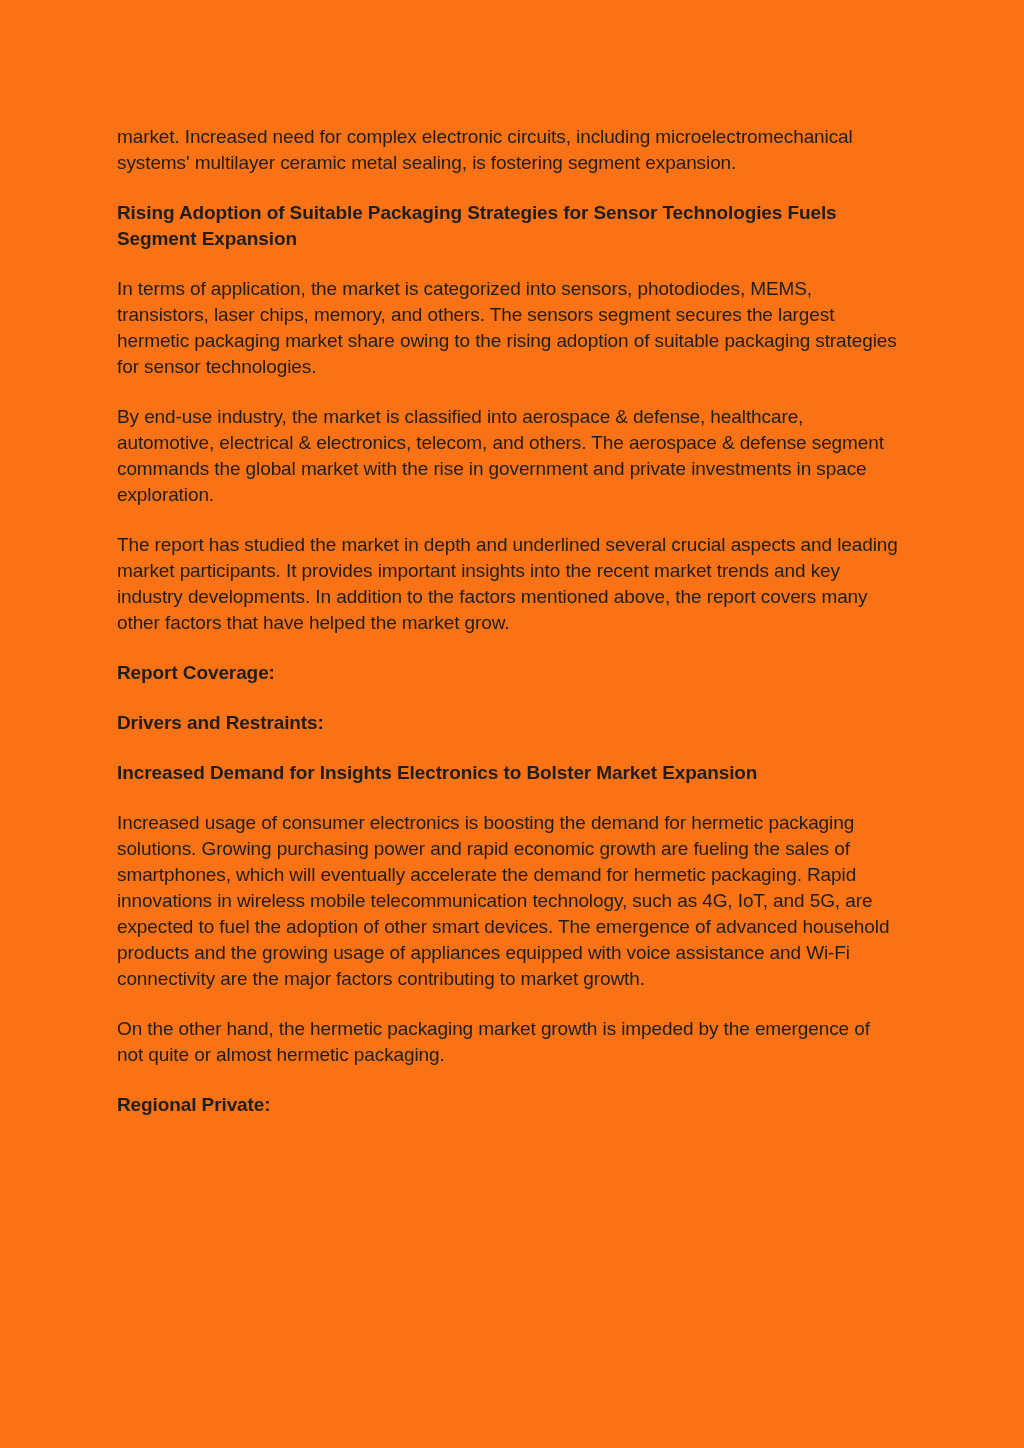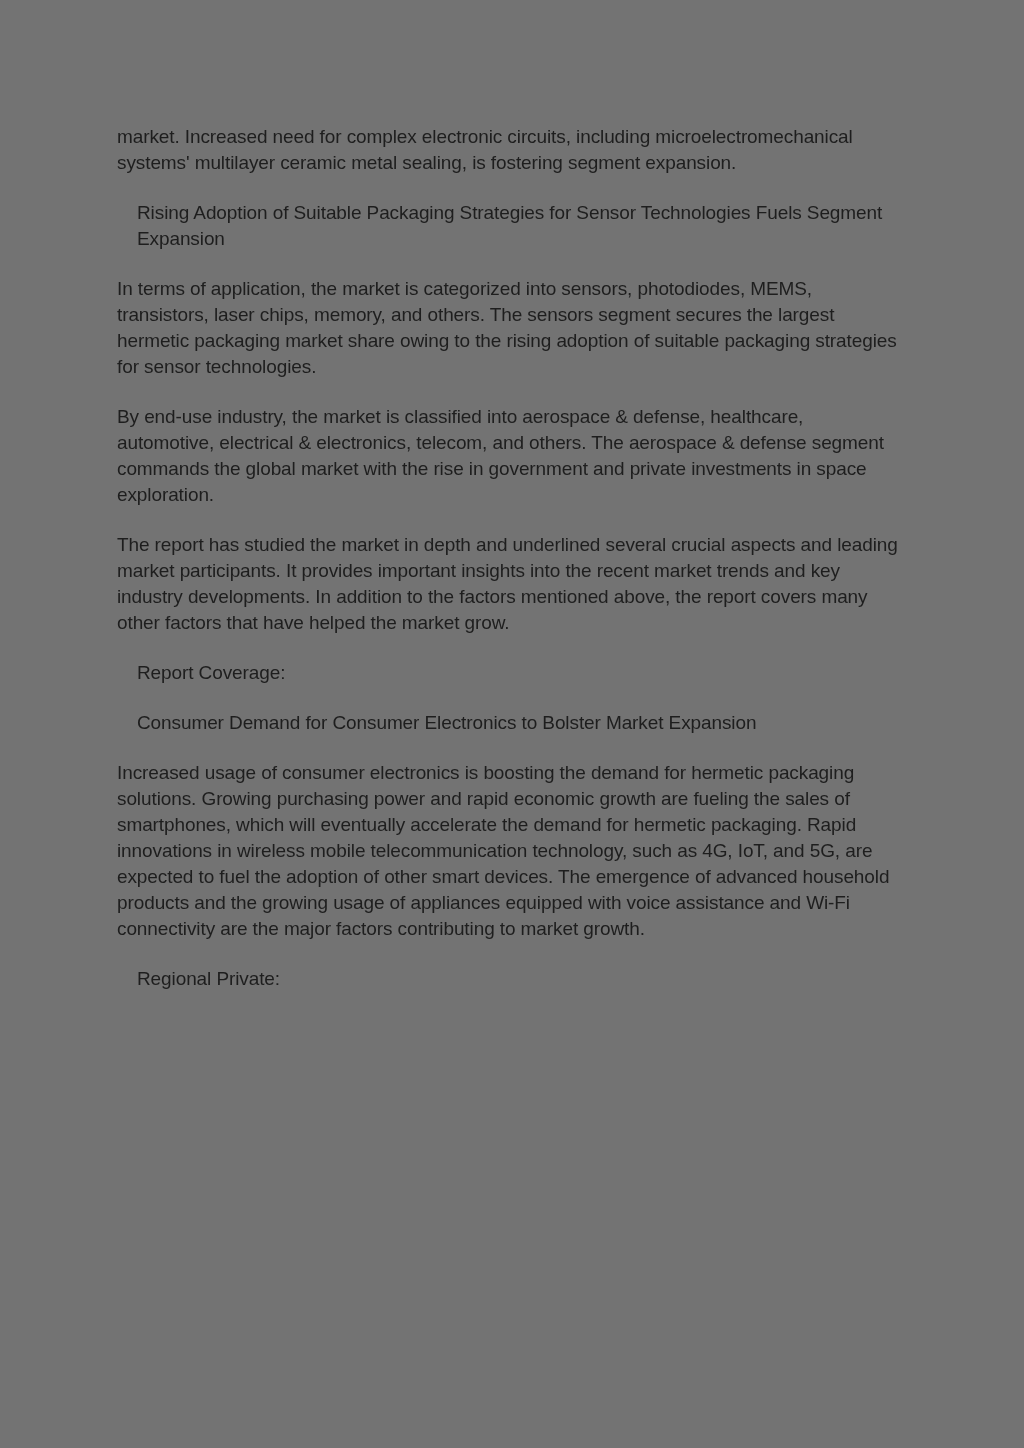--- a/index.html
+++ b/index.html
@@ -11,46 +11,47 @@
     height: 1448px;
     background: #ffffff;
     overflow: hidden;
     font-family: "Liberation Sans", sans-serif;
   }
   .page {
     box-sizing: border-box;
     width: 1024px;
     height: 1448px;
     padding: 124px 120px 0 117px;
-    background: #737373;
+    background: #f97316;
   }
   .doc-body {
     width: 784px;
   }
   .block {
     font-size: 19px;
     line-height: 26px;
     letter-spacing: -0.1px;
     color: #1e1e1e;
     margin: 0 0 24px 0;
     white-space: normal;
   }
   .block.heading {
-    font-weight: normal;
-    margin-left: 20px;
+    font-weight: bold;
   }
 </style>
 </head>
 <body>
 
 <div class="page">
   <div class="doc-body">
     <div class="block paragraph">market. Increased need for complex electronic circuits, including microelectromechanical systems' multilayer ceramic metal sealing, is fostering segment expansion.</div>
     <div class="block heading">Rising Adoption of Suitable Packaging Strategies for Sensor Technologies Fuels Segment Expansion</div>
     <div class="block paragraph">In terms of application, the market is categorized into sensors, photodiodes, MEMS, transistors, laser chips, memory, and others. The sensors segment secures the largest hermetic packaging market share owing to the rising adoption of suitable packaging strategies for sensor technologies.</div>
     <div class="block paragraph">By end-use industry, the market is classified into aerospace &amp; defense, healthcare, automotive, electrical &amp; electronics, telecom, and others. The aerospace &amp; defense segment commands the global market with the rise in government and private investments in space exploration.</div>
     <div class="block paragraph">The report has studied the market in depth and underlined several crucial aspects and leading market participants. It provides important insights into the recent market trends and key industry developments. In addition to the factors mentioned above, the report covers many other factors that have helped the market grow.</div>
     <div class="block heading">Report Coverage:</div>
-    <div class="block heading">Consumer Demand for Consumer Electronics to Bolster Market Expansion</div>
+    <div class="block heading">Drivers and Restraints:</div>
+    <div class="block heading">Increased Demand for Insights Electronics to Bolster Market Expansion</div>
     <div class="block paragraph">Increased usage of consumer electronics is boosting the demand for hermetic packaging solutions. Growing purchasing power and rapid economic growth are fueling the sales of smartphones, which will eventually accelerate the demand for hermetic packaging. Rapid innovations in wireless mobile telecommunication technology, such as 4G, IoT, and 5G, are expected to fuel the adoption of other smart devices. The emergence of advanced household products and the growing usage of appliances equipped with voice assistance and Wi-Fi connectivity are the major factors contributing to market growth.</div>
+    <div class="block paragraph">On the other hand, the hermetic packaging market growth is impeded by the emergence of not quite or almost hermetic packaging.</div>
     <div class="block heading">Regional Private:</div>
   </div>
 </div>
 
 </body></html>

